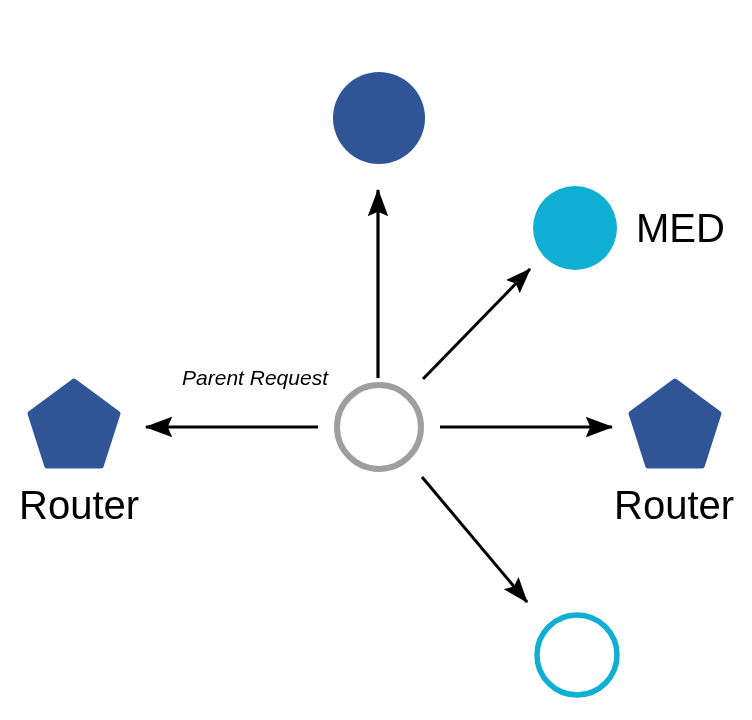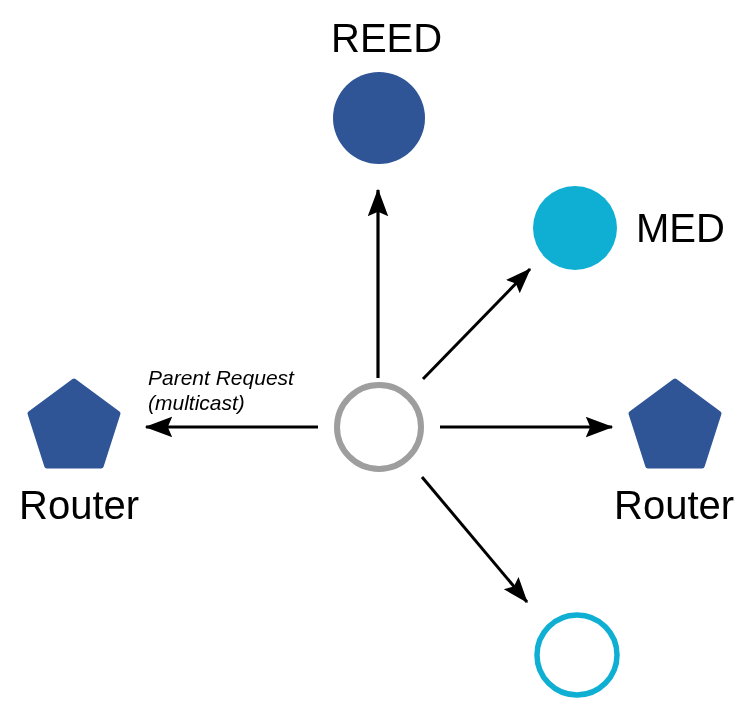--- a/index.html
+++ b/index.html
@@ -36,21 +36,21 @@
     letter-spacing: 0px;
   }
   .edge-label {
     position: absolute;
     font-family: "Liberation Sans", sans-serif;
     font-style: italic;
     font-size: 21px;
     font-weight: 400;
     color: #000000;
     line-height: 25px;
-    text-align: left;
+    text-align: right;
     white-space: nowrap;
   }
   
   #label-reed  { left: 331px; top: 18px;  }
   #label-med   { left: 636px; top: 208px; text-align: right; }
   #label-router-right { left: 614px; top: 485px; }
   #label-router-left  { left: 19px;  top: 485px; }
   #label-sed   { left: 639px; top: 633px; }
   #label-parent-request { left: 148px; top: 365px; width: 180px; }
 </style>
@@ -87,27 +87,25 @@
       <circle cx="577" cy="655" r="40" fill="#ffffff" stroke="#0FAFD4" stroke-width="5.5"></circle>
 
       <circle cx="379" cy="427" r="42" fill="#ffffff" stroke="#9E9E9E" stroke-width="6"></circle>
 
       <path d="M 74,381 L 118,413.6 L 101.2,466.0 L 46.8,466.0 L 30,413.6 Z" fill="#2F5597" stroke="#2F5597" stroke-width="5" stroke-linejoin="round"></path>
 
       <path d="M 675,381 L 719,413.6 L 702.2,466.0 L 647.8,466.0 L 631,413.6 Z" fill="#2F5597" stroke="#2F5597" stroke-width="5" stroke-linejoin="round"></path>
     </g>
   </svg>
 
-  <div class="node-label" id="label-reed">REED</div>
 
   <div class="node-label" id="label-med">MED</div>
 
   <div class="node-label" id="label-router-right">Router</div>
 
   <div class="node-label" id="label-router-left">Router</div>
 
 
   <div class="edge-label" id="label-parent-request">
     <div>Parent Request</div>
-    <div>(multicast)</div>
   </div>
 
 </div>
 
 </body></html>

